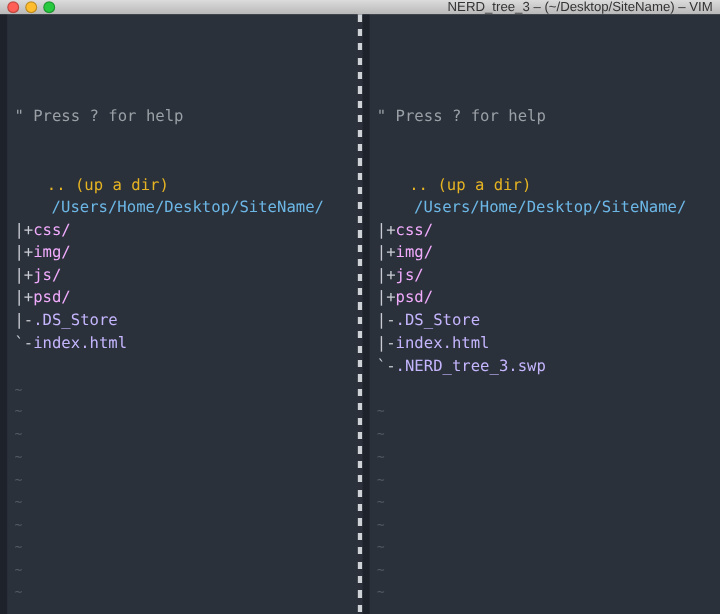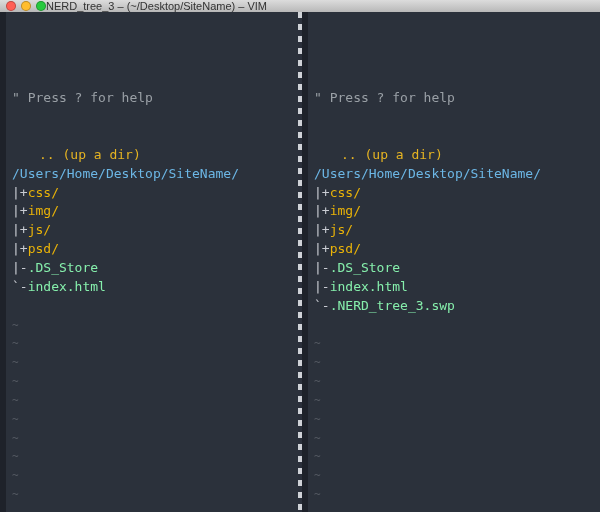--- a/index.html
+++ b/index.html
@@ -2,33 +2,33 @@
 <html><head>
 <meta charset="utf-8">
 <style>
   * { margin: 0; padding: 0; box-sizing: border-box; }
   html, body { width: 600px; height: 512px; overflow: hidden; font-family: Menlo, Consolas, monospace; font-size: 13px; background: #ccc; }
   .window { width: 600px; height: 512px; display: flex; flex-direction: column; background: #2b303b; }
   .titlebar { height: 18px; background: linear-gradient(#dcdcdc,#b8b8b8); display: flex; align-items: center; padding: 0 6px; font-family: "Helvetica Neue", Arial, sans-serif; font-size: 11px; color: #333; }
   .traffic { display: flex; gap: 5px; }
   .dot { width: 10px; height: 10px; border-radius: 50%; border: 0.5px solid rgba(0,0,0,0.25); }
   .red { background: #ff5f56; } .yellow { background: #ffbd2e; } .green { background: #27c93f; }
-  .title { flex: 1; text-align: left; }
+  .title { flex: 1; text-align: right; margin-left: 12px; }
   .body { flex: 1; display: flex; position: relative; }
   .pane { flex: 1; background: #2b313b; color: #c9ccd3; padding: 2px 4px; line-height: 1.45; position: relative; overflow: hidden; white-space: pre; }
   .gutter { position: absolute; left: 0; top: 0; bottom: 0; width: 6px; background: #1e222a; }
   .pane .content { margin-left: 8px; }
   .vsplit { width: 4px; background: repeating-linear-gradient(to bottom, #cfd2d7 0 6px, transparent 6px 12px); }
   .help { color: #dcdfe4; }
   .quote { color: #9aa0a6; }
   .updir { color: #e6b422; margin-left: 27px; }
-  .path { color: #6cb7e6; }
-  .dir { color: #eab308; }
+  .path { color: #6cb7e6; margin-left: 31px; }
+  .dir { color: #f0abfc; }
   .pipe { color: #c9ccd3; }
-  .file { color: #86efac; }
+  .file { color: #c4b5fd; }
   .tilde { color: #555a63; font-size: 11px; }
   .dockstrip { height: 12px; background: linear-gradient(#555,#222); opacity: 0.5; }
 </style>
 </head>
 <body>
 
 <div class="window">
   <div class="titlebar">
     <div class="traffic">
       <div class="dot red"></div>

